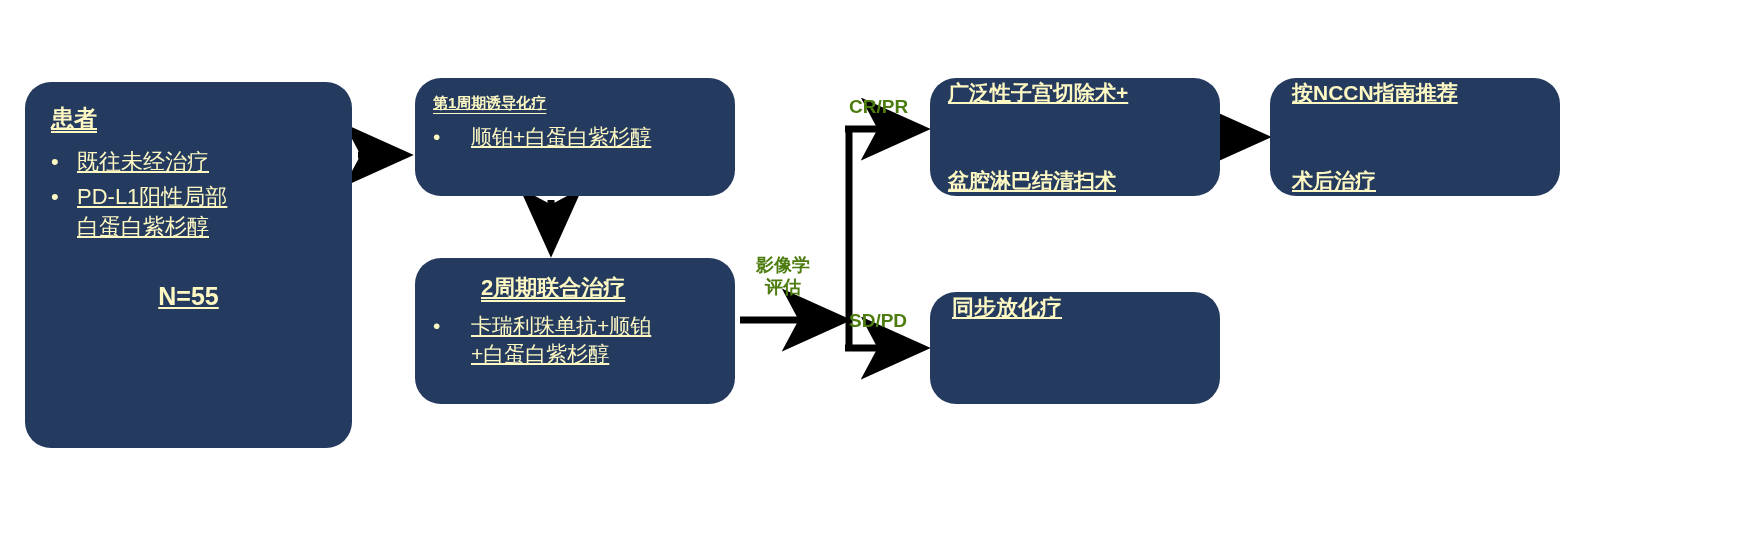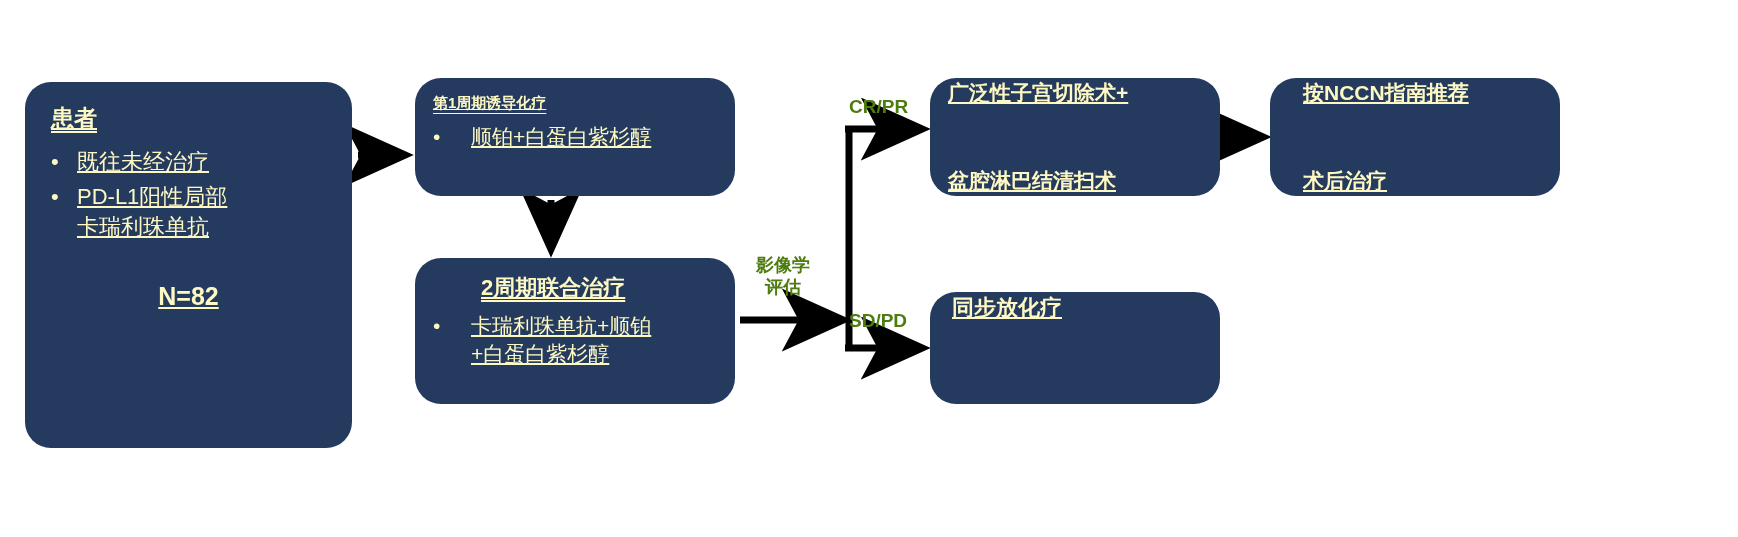--- a/index.html
+++ b/index.html
@@ -79,21 +79,21 @@
     width: 1738px;
     height: 537px;
     pointer-events: none;
   }
 
   
   #node-patients  { left: 25px;   top: 82px;  width: 327px; height: 366px; padding: 22px 26px 0 26px; }
   #node-cycle1    { left: 415px;  top: 78px;  width: 320px; height: 118px; padding: 16px 18px 0 18px; }
   #node-cycle2    { left: 415px;  top: 258px; width: 320px; height: 146px; padding: 16px 18px 0 18px; }
   #node-surgery   { left: 930px;  top: 78px;  width: 290px; height: 118px; padding: 0 18px; }
-  #node-nccn      { left: 1270px; top: 78px;  width: 290px; height: 118px; padding: 0 33px; }
+  #node-nccn      { left: 1270px; top: 78px;  width: 290px; height: 118px; padding: 0 22px; }
   #node-crt       { left: 930px;  top: 292px; width: 290px; height: 112px; padding: 0 22px; }
 
   #node-patients .node-title { font-size: 23px; margin-bottom: 14px; }
   #node-patients .bullet-item { font-size: 22px; padding-left: 26px; margin-bottom: 6px; }
   #node-patients .nstat { font-size: 25px; margin-top: 34px; }
 
   #node-cycle1 .node-title { font-size: 15px; margin-bottom: 10px; }
   #node-cycle1 .bullet-item { font-size: 21px; padding-left: 38px; }
 
   #node-cycle2 .node-title { font-size: 22px; margin-bottom: 10px; margin-left: 48px; }
@@ -138,24 +138,24 @@
   <div class="node" id="node-patients">
     <div class="node-title">患者</div>
     <ul class="bullet-list">
       <li class="bullet-item">
         <span class="dot">•</span>
         <span class="btext">既往未经治疗</span>
       </li>
       <li class="bullet-item">
         <span class="dot">•</span>
         <span class="btext">PD-L1阳性局部</span>
-        <span class="btext">卡瑞利珠单抗</span>
+        <span class="btext">白蛋白紫杉醇</span>
       </li>
     </ul>
-    <div class="nstat">N=82</div>
+    <div class="nstat">N=55</div>
   </div>
 
   <div class="node" id="node-cycle1">
     <div class="node-title">第1周期诱导化疗</div>
     <ul class="bullet-list">
       <li class="bullet-item">
         <span class="dot">•</span>
         <span class="btext">顺铂+白蛋白紫杉醇</span>
       </li>
     </ul>

